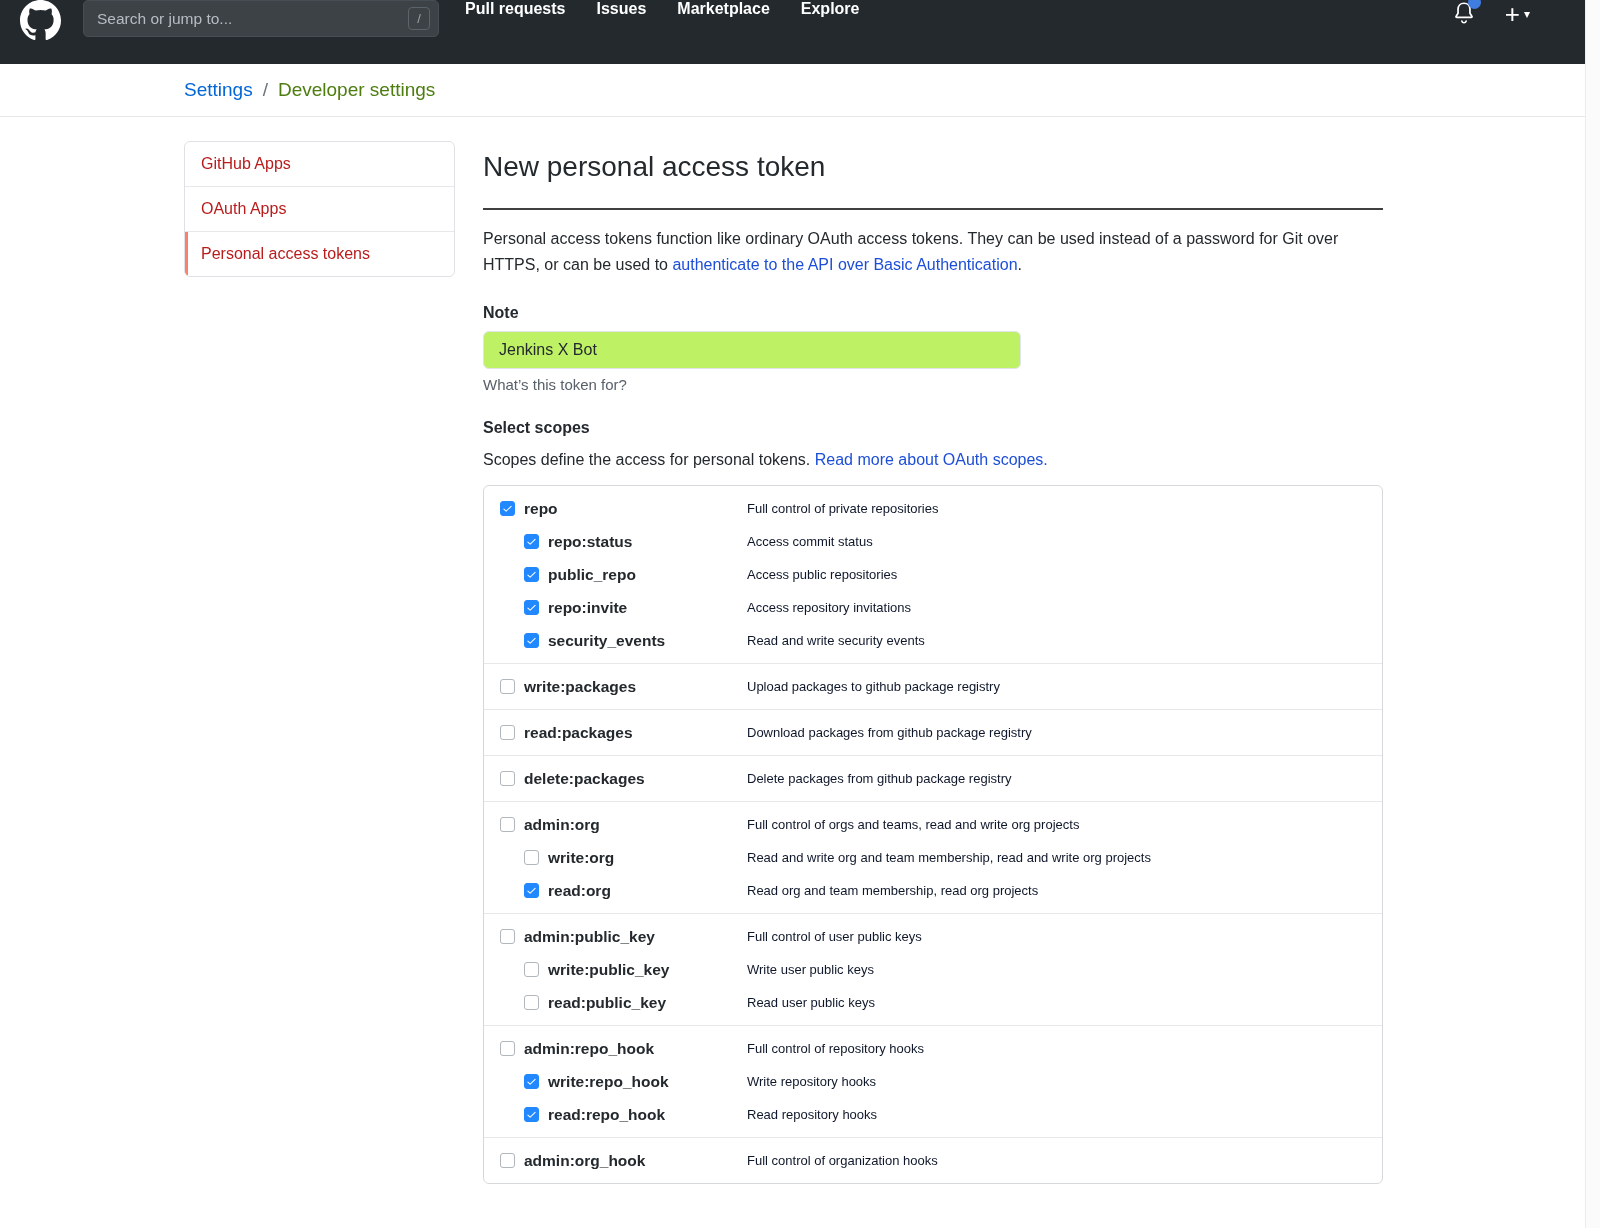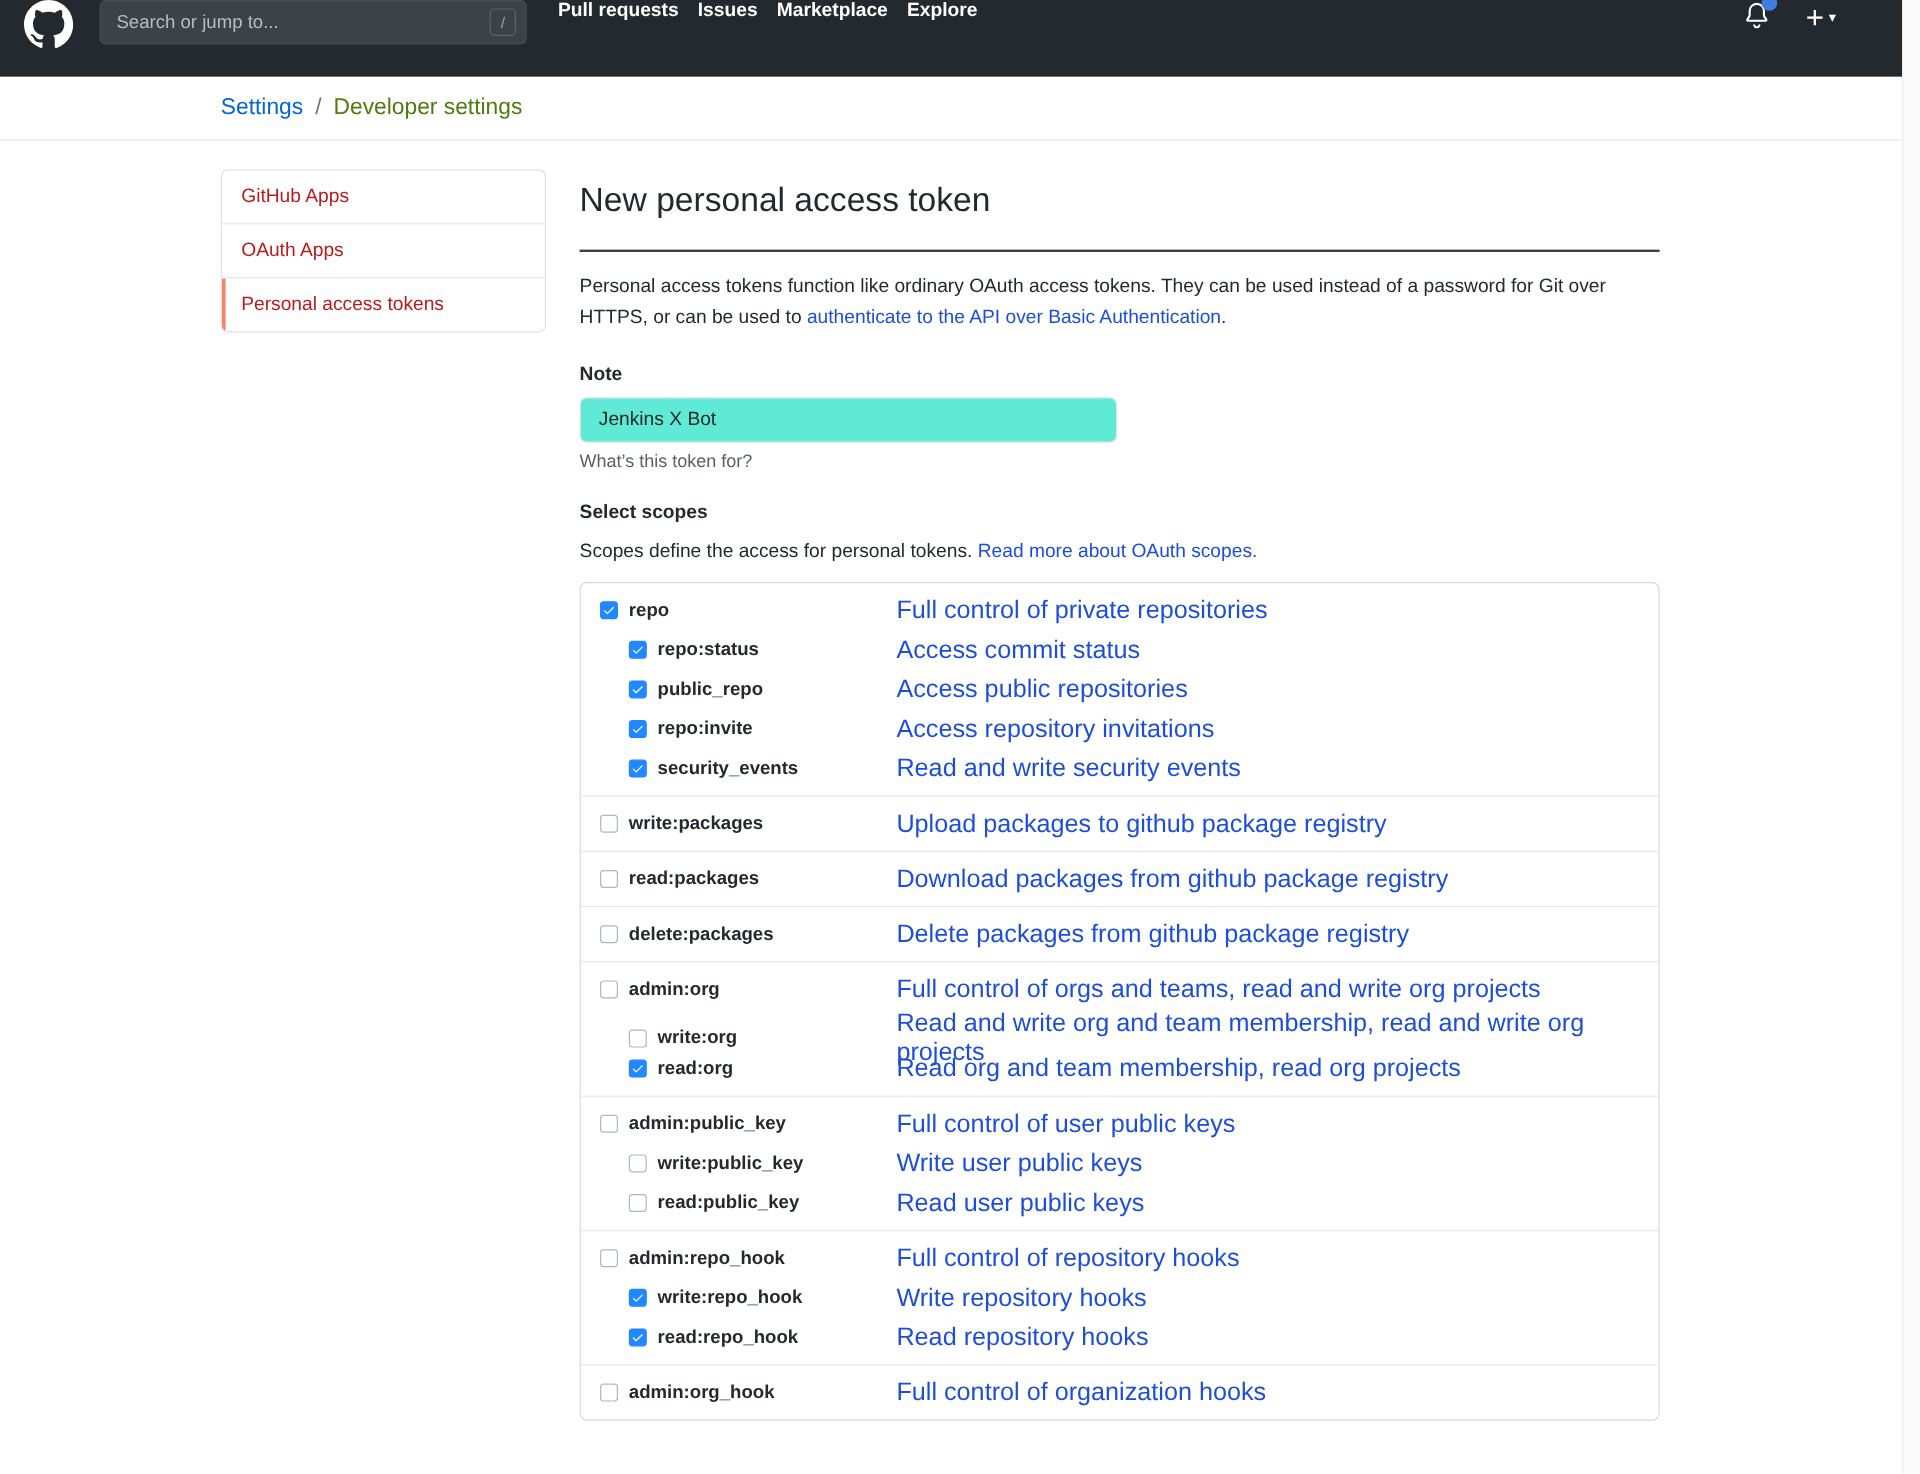--- a/index.html
+++ b/index.html
@@ -36,21 +36,21 @@
   .search-input::placeholder { color: #b6bcc2; opacity: 1; }
   .slash-key {
     position: absolute; right: 9px; top: 7px;
     width: 22px; height: 23px;
     border: 1px solid #5b636b;
     border-radius: 4px;
     color: #9aa2aa;
     font-size: 13px;
     display: flex; align-items: center; justify-content: center;
   }
-  .nav-links { display: flex; align-items: center; gap: 16px; }
+  .nav-links { display: flex; align-items: center; gap: 31px; }
   .nav-link { color: #ffffff; font-size: 16px; font-weight: 700; white-space: nowrap; }
   .topnav-right { margin-left: auto; display: flex; align-items: center; gap: 28px; }
   .bell-wrap { position: relative; width: 26px; height: 28px; cursor: pointer; }
   .notif-dot {
     position: absolute; top: -4px; right: -4px;
     width: 13px; height: 13px; border-radius: 50%;
     background: #3f7de0;
   }
   .plus-wrap { display: flex; align-items: center; gap: 4px; cursor: pointer; }
   .plus-glyph { color: #ffffff; font-size: 26px; font-weight: 400; line-height: 1; }
@@ -99,24 +99,24 @@
     margin-top: 8px; padding-bottom: 24px;
     border-bottom: 2px solid #404040;
   }
   .intro { margin-top: 16px; font-size: 16px; line-height: 26px; color: #24292e; }
   .link { color: #1d4ed8; }
 
   .field-label { margin-top: 26px; font-size: 16px; font-weight: 700; }
   .note-input {
     display: block;
     margin-top: 9px;
-    width: 448px; height: 38px;
+    width: 538px; height: 38px;
     border: 1px solid #e1e4e8;
     border-radius: 6px;
-    background: #5eead4;
+    background: #bef264;
     font-size: 16px;
     color: #24292e;
     padding: 0 15px;
     outline: none;
     font-family: "Liberation Sans", sans-serif;
   }
   .field-help { margin-top: 7px; font-size: 15px; color: #586069; }
 
   .scopes-intro { margin-top: 14px; font-size: 16px; }
 
@@ -141,21 +141,21 @@
     width: 15px; height: 15px;
     border: 1px solid #b0b7bd;
     border-radius: 3px;
     background: #fff;
     display: inline-flex; align-items: center; justify-content: center;
     cursor: pointer;
   }
   .cb.checked { background: #2188ff; border-color: #2188ff; }
   .cb svg { width: 11px; height: 11px; display: block; }
   .scope-name { font-size: 15.5px; font-weight: 700; color: #24292e; }
-  .scope-desc { font-size: 21px; color: #1d4ed8; }
+  .scope-desc { font-size: 13px; color: #0f172a; }
 
   
   .scrollbar-track {
     position: absolute; top: 0; right: 0;
     width: 15px; height: 1228px;
     background: #fbfbfb;
     border-left: 1px solid #ececec;
     z-index: 10;
   }
 </style>

